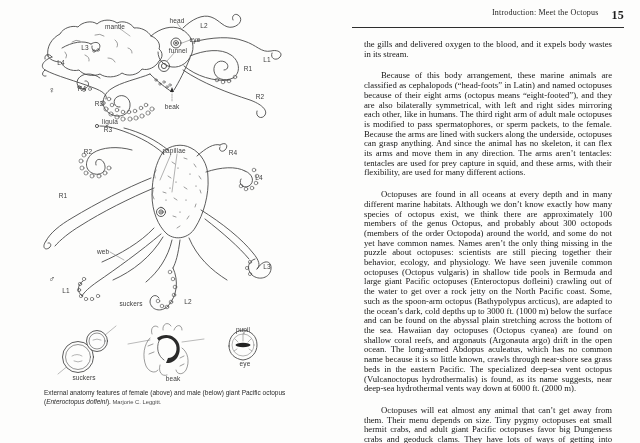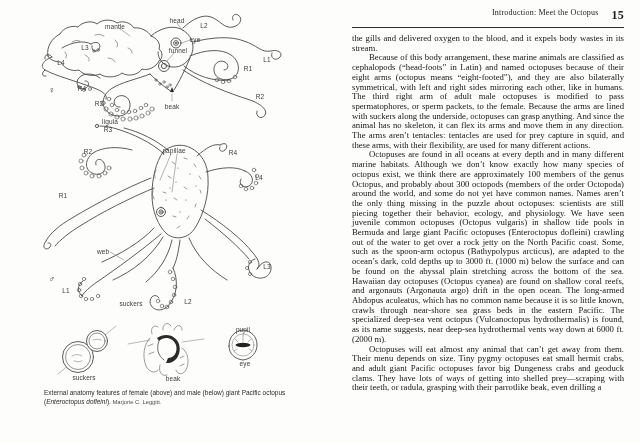--- a/index.html
+++ b/index.html
@@ -25,21 +25,21 @@
   #caption .credit{font-size:5.8px;color:#4d4d4d;}
   
   #header-row{
     display:flex;justify-content:flex-end;align-items:flex-start;gap:13px;
     padding-top:8px;font-size:8px;color:#1c1c1c;letter-spacing:.2px;
   }
   #page-number{font-size:12px;font-weight:bold;}
   #header-rule{border:0;border-top:1px solid #2e2e2e;margin:4px 0 0 0;}
   #body-paragraphs{margin-top:6px;}
   .para{
-    margin:0;font-size:8.7px;line-height:9.7px;text-align:justify;color:#161616;
+    margin:12px;font-size:8.7px;line-height:9.7px;text-align:justify;color:#161616;
   }
   .para.indent{text-indent:17px;}
   .para .it{}
   svg{display:block;}
 </style>
 </head>
 <body>
 
 <div class="page" id="left-page">
 

